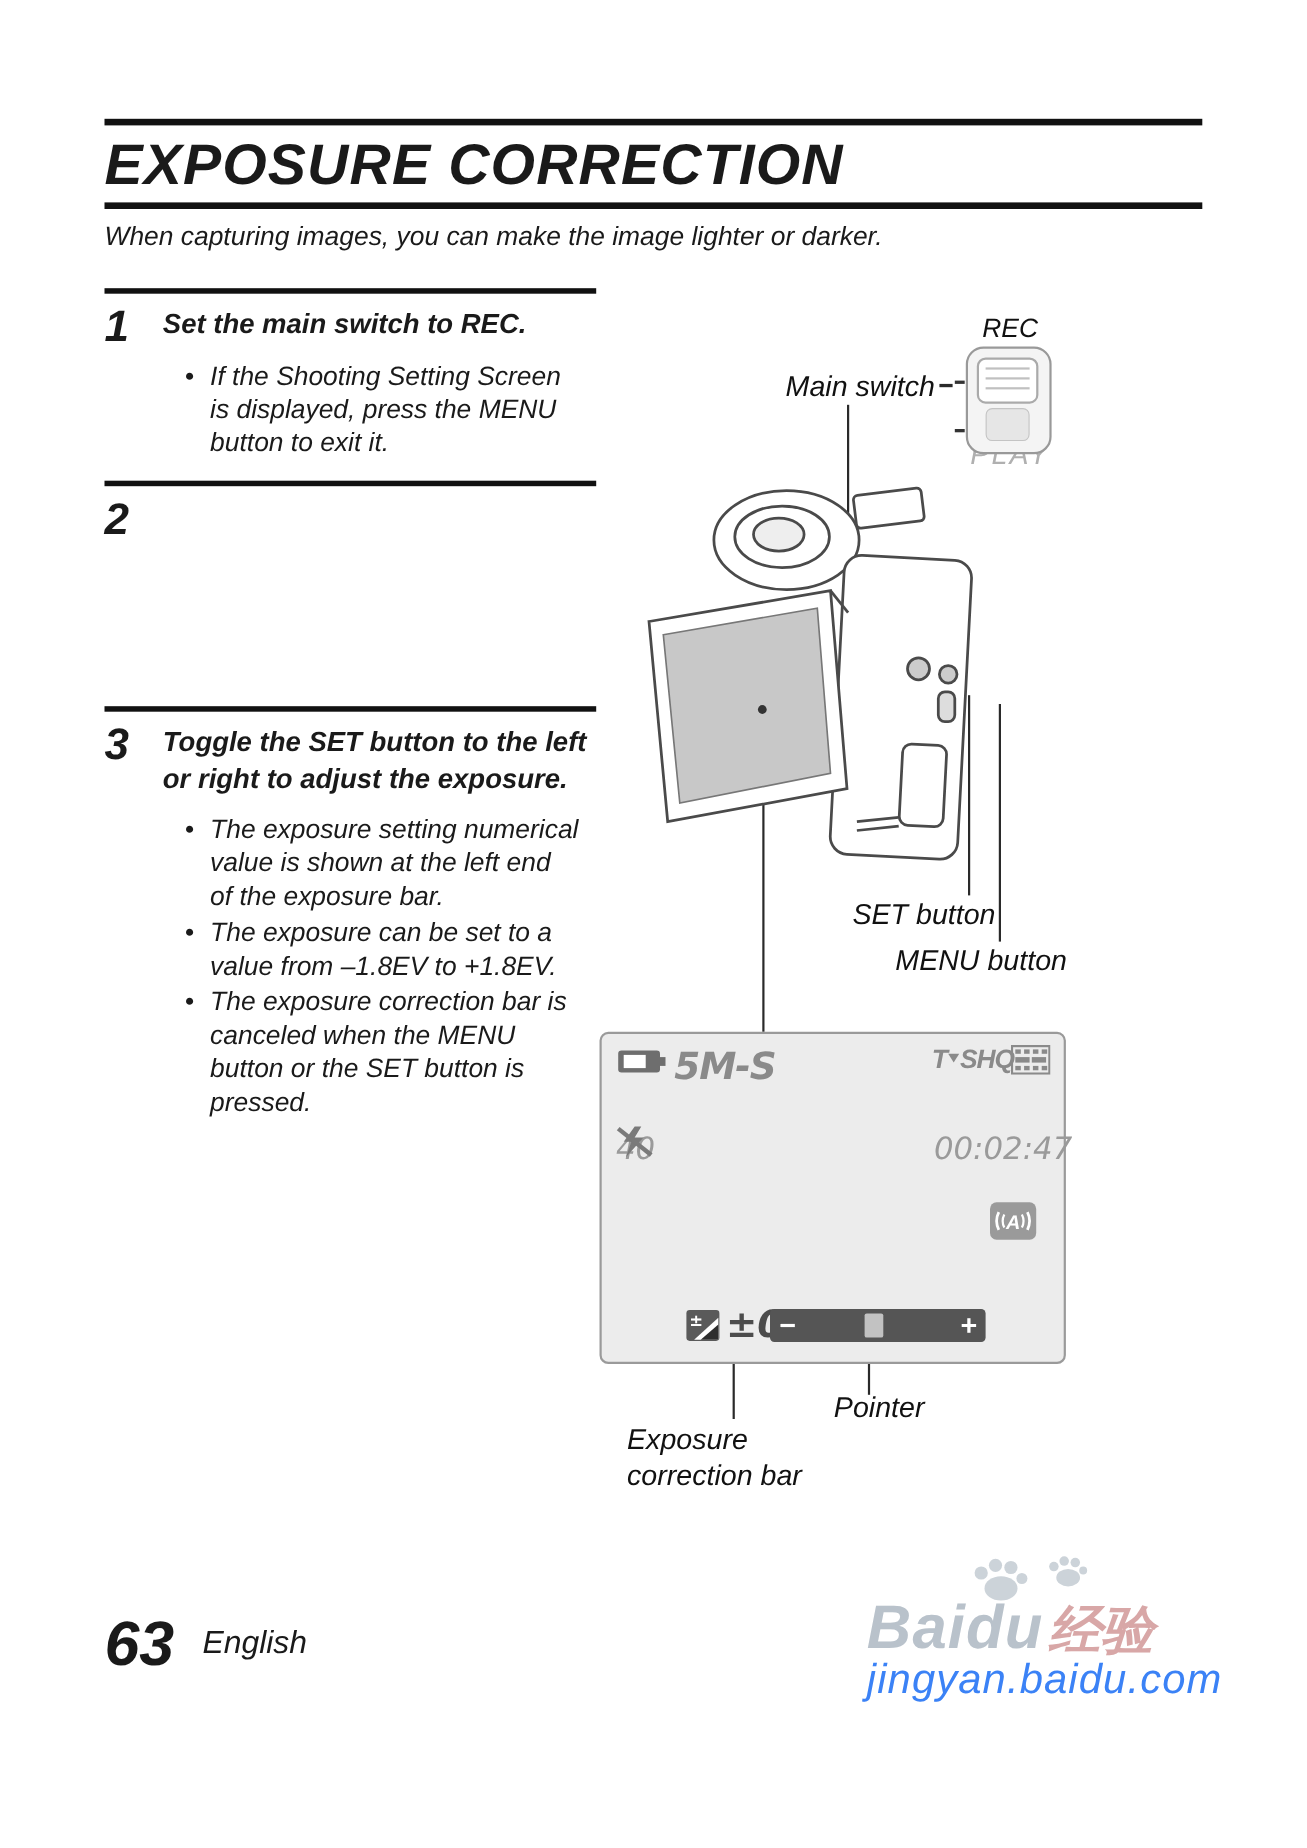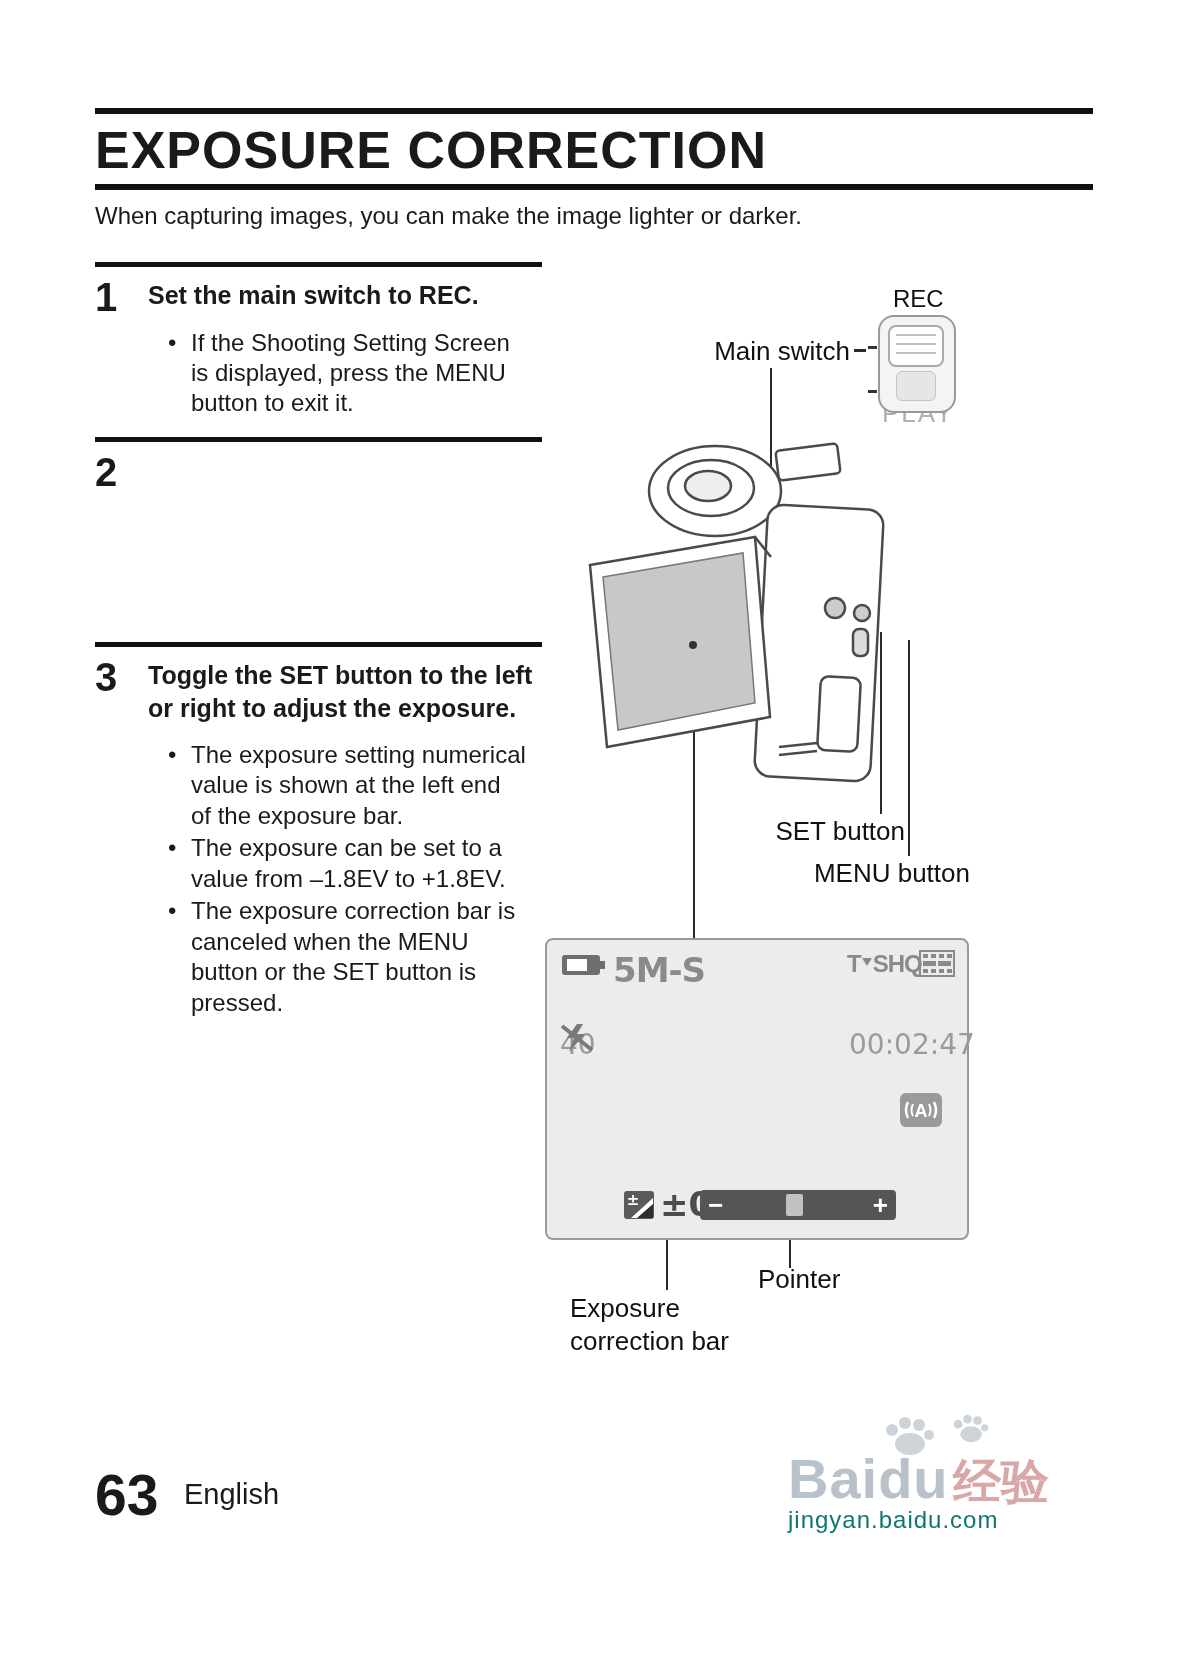--- a/index.html
+++ b/index.html
@@ -1,18 +1,18 @@
 <!DOCTYPE html>
 <html><head>
 <meta charset="utf-8">
 <style>
   html,body{margin:0;padding:0;background:#ffffff;}
   .page{
     position:relative;width:1188px;height:1636px;background:#fff;overflow:hidden;
-    font-family:"Liberation Sans",sans-serif;color:#1a1a1a;
+    font-family:"Liberation Sans",sans-serif;color:#1a1a1a;font-style:italic;
   }
   .abs{position:absolute;}
   .rule{background:#111;}
   
   .title{font-size:52px;font-weight:bold;letter-spacing:1px;}
   .intro{font-size:24px;}
   
   .step{position:absolute;left:95px;width:447px;border-top:5px solid #111;padding-top:10px;}
   .step-row{display:flex;}
   .step-num{width:53px;font-size:40px;font-weight:bold;line-height:1;flex:0 0 53px;}
@@ -47,21 +47,21 @@
   .exp-val{font-size:34px;font-weight:bold;color:#4c4c4c;font-family:"DejaVu Sans",sans-serif;}
   .exp-bar{position:absolute;left:153px;top:250px;width:196px;height:30px;background:#555;border-radius:4px;
     display:flex;align-items:center;justify-content:space-between;color:#fff;font-size:26px;font-weight:bold;padding:0 8px;box-sizing:border-box;}
   .exp-pointer{position:absolute;left:86px;top:4px;width:17px;height:22px;background:#c2c2c2;border-radius:2px;}
   
   .pagenum{font-size:57px;font-weight:bold;}
   .lang{font-size:29px;}
   
   .wm-brand{font-size:56px;font-weight:bold;color:#b9c2cb;letter-spacing:1px;}
   .wm-cn{font-size:48px;color:#d8a7a7;font-weight:bold;}
-  .wm-url{font-size:24px;color:#0f766e;letter-spacing:1px;}
+  .wm-url{font-size:38px;color:#3b82f6;letter-spacing:1px;}
 </style>
 </head>
 <body>
 
 <div class="page">
 
   <div class="abs rule" style="left:95px;top:108px;width:998px;height:6px;"></div>
   <div class="abs title" style="left:95px;top:120px;width:998px;">EXPOSURE CORRECTION</div>
   <div class="abs rule" style="left:95px;top:184px;width:998px;height:6px;"></div>
   <div class="abs intro" style="left:95px;top:202px;width:998px;">When capturing images, you can make the image lighter or darker.</div>

